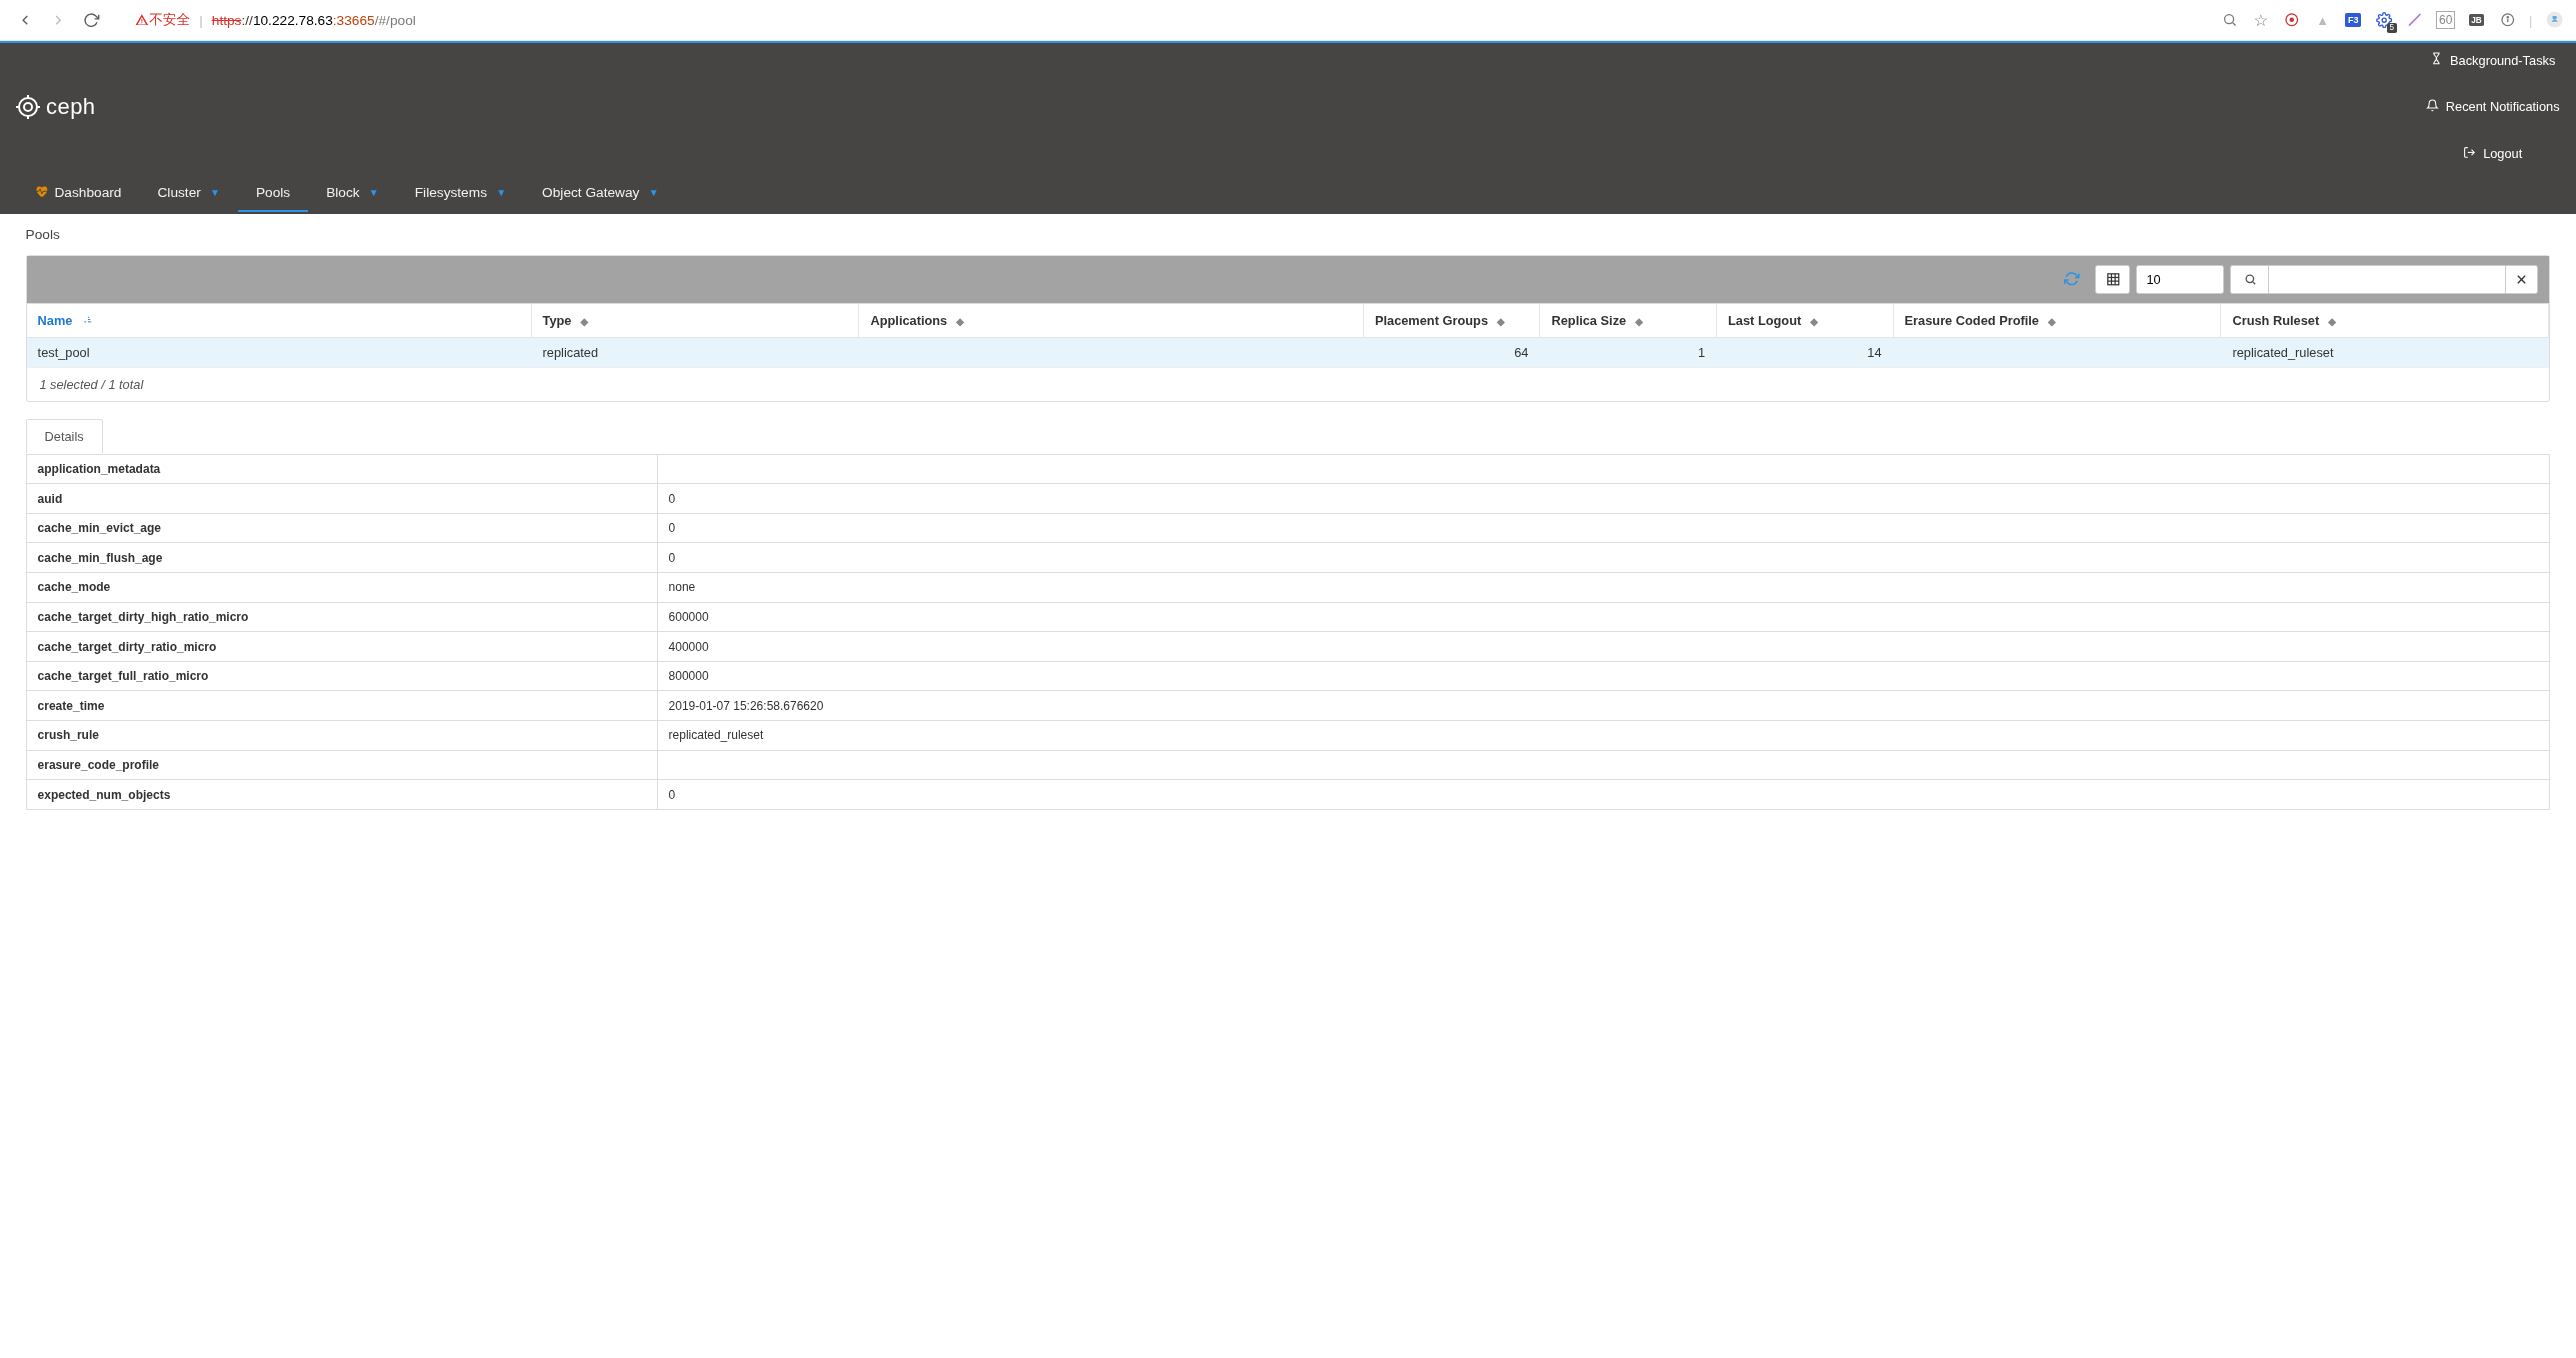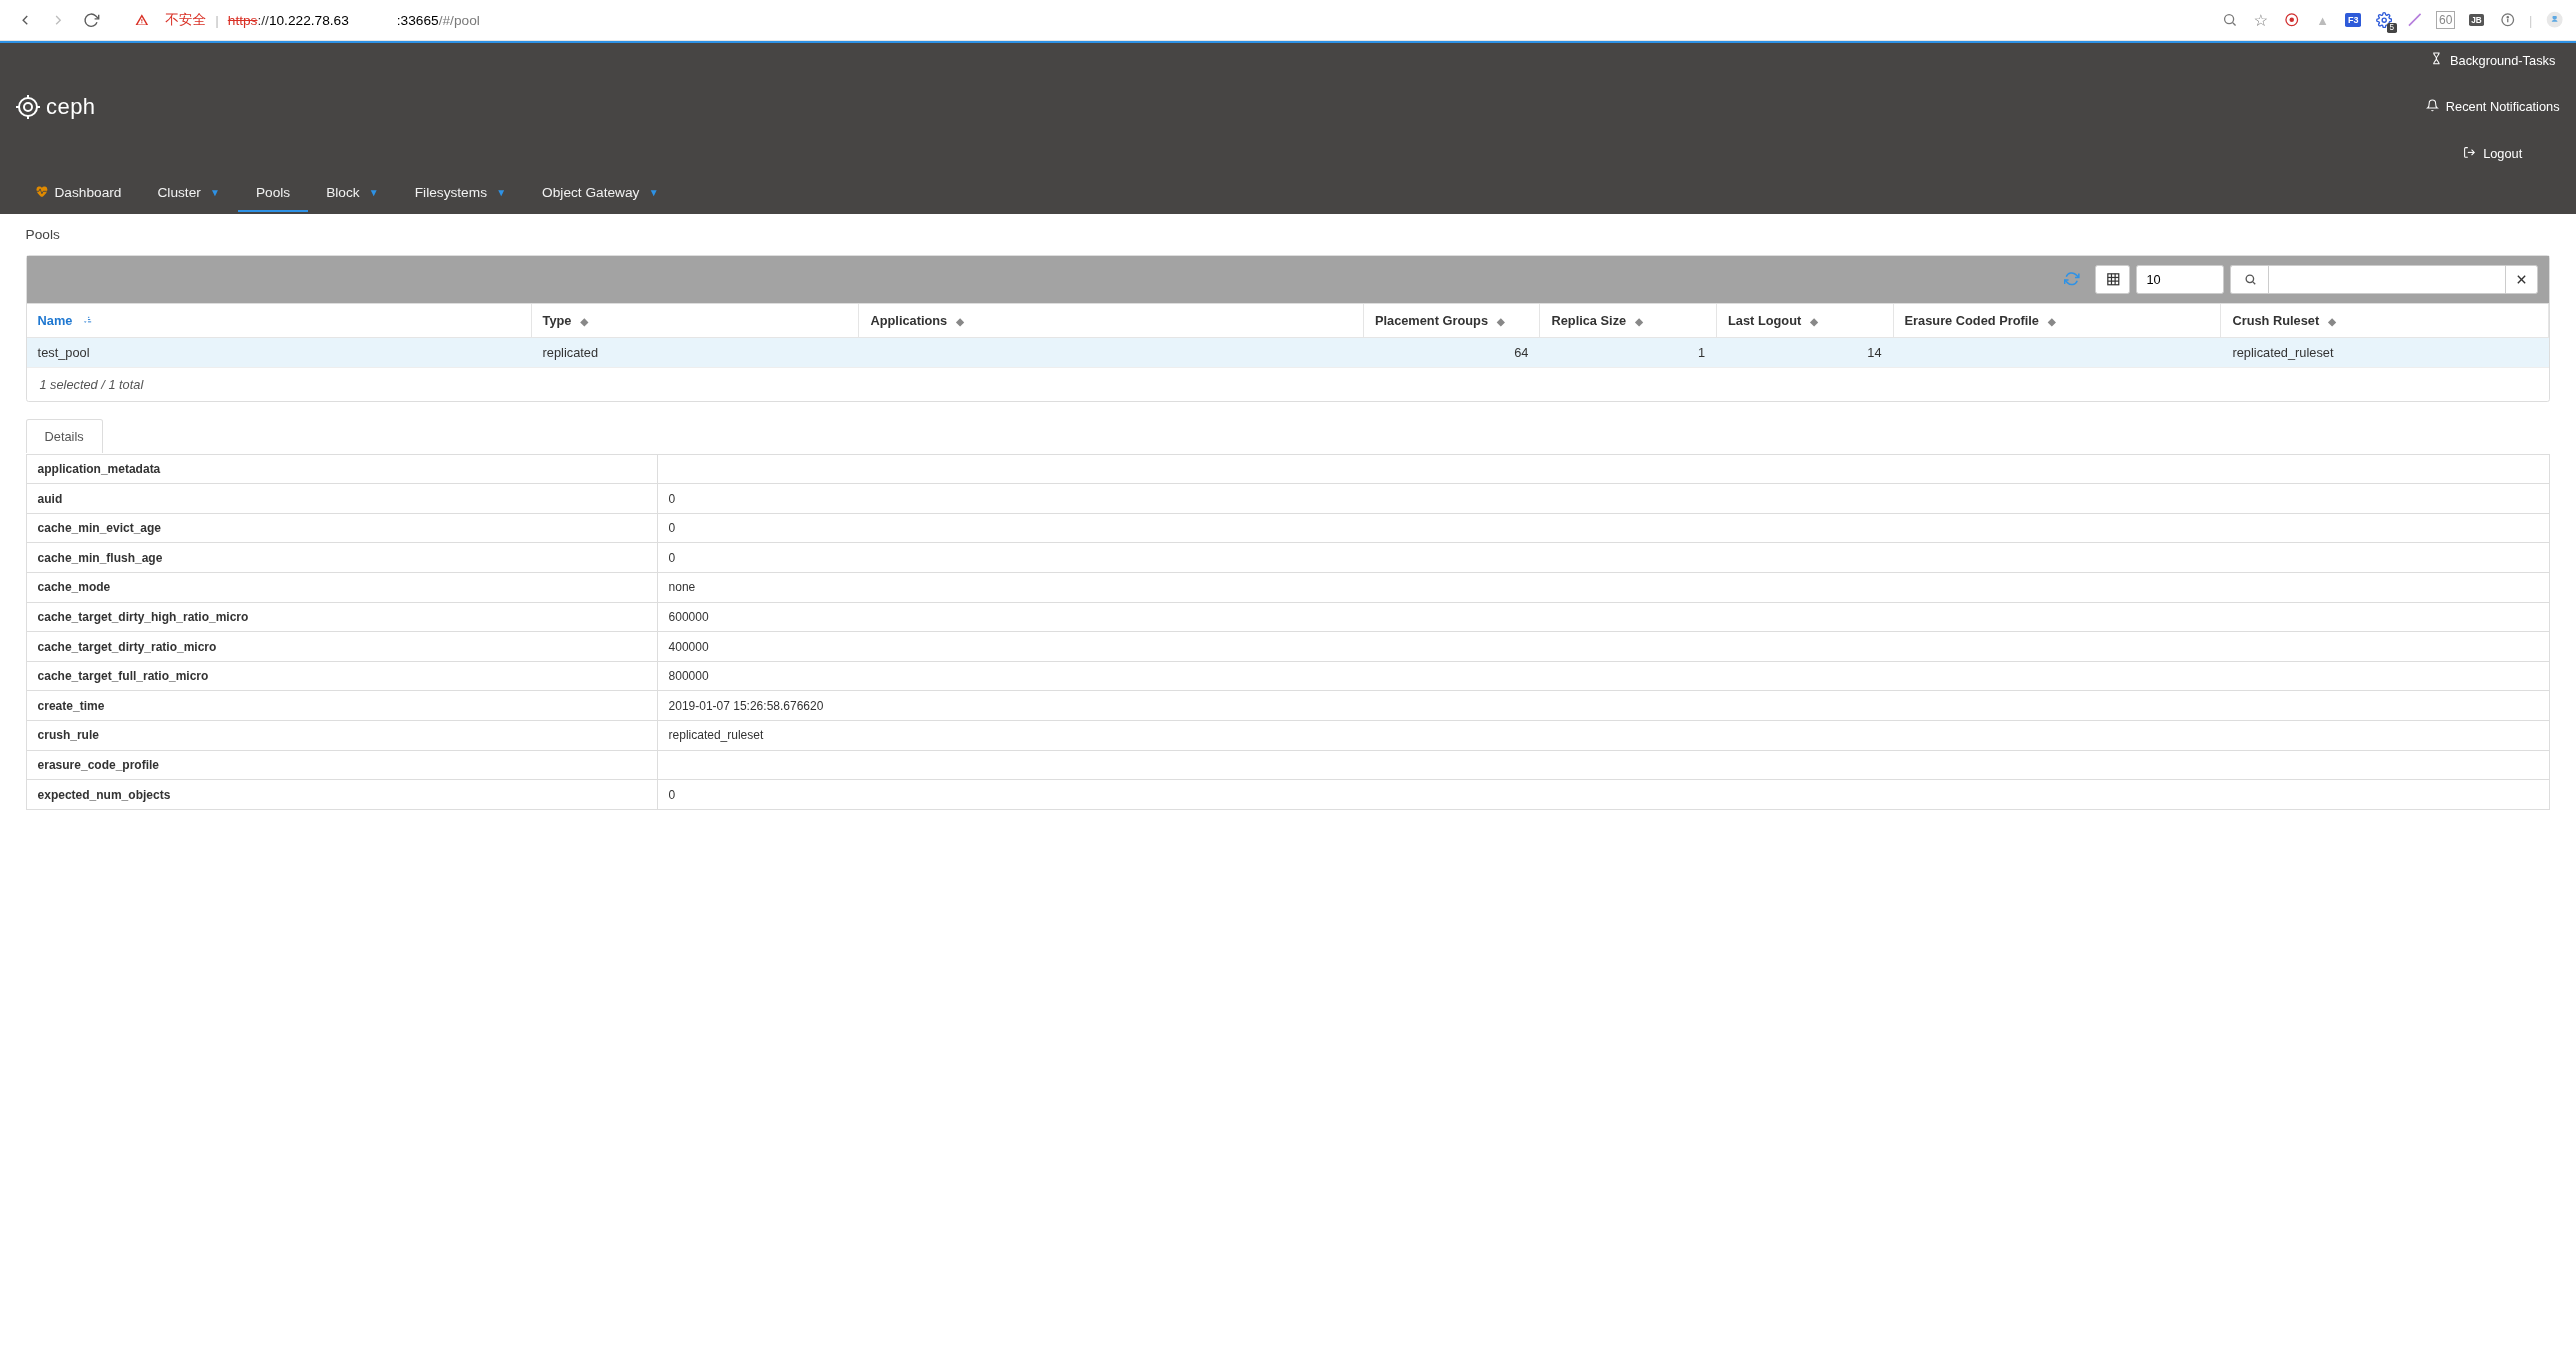--- a/index.html
+++ b/index.html
@@ -3,26 +3,26 @@
   <meta charset="utf-8">
   <style>
     * { box-sizing: border-box; margin: 0; padding: 0; }
     body { font-family: -apple-system, "Helvetica Neue", Arial, sans-serif; font-size: 12.8px; color: #333; background: #fff; }
 
     
     .browser-chrome { display: flex; align-items: center; padding: 7.3px 12.8px; background: #fff; border-bottom: 0.9px solid #e5e5e5; gap: 7.3px; }
     .chrome-btn { width: 25.6px; height: 25.6px; display:flex; align-items:center; justify-content:center; color:#5a5a5a; border:none; background:none; font-size: 16.4px; cursor:pointer; }
     .chrome-btn.disabled { color:#bdbdbd; }
     .address { display:flex; align-items:center; margin-left: 24px; gap:9px; font-size:13.7px; }
-    .addr-warn { color:#d93025; display:flex; align-items:center; gap:16px; }
+    .addr-warn { color:#d93025; display:flex; align-items:center; gap:0; }
     .addr-sep { color:#bbb; }
     .addr-url { color:#000; }
     .addr-url .scheme { color:#d93025; }
     .addr-url .slash { color:#333; }
-    .addr-url .port { color:#000000;margin-left:48px; }
+    .addr-url .port { color:#c2410c; }
     .addr-url .path { color:#7a7a7a; }
     .chrome-right { margin-left:auto; display:flex; align-items:center; gap:12.8px; color:#777; }
     .chrome-icon { width:18px; height:18px; position:relative; display:flex; align-items:center; justify-content:center; }
     .chrome-icon.star { color:#777; font-size:16.4px; }
     .badge5 { position:absolute; bottom:-3.7px; right:-3.7px; background:#444; color:#fff; font-size:8.2px; padding:0 2.7px; border-radius:1.8px; line-height:10px; }
 
     
     .topbar-wrap { border-top: 2.7px solid #2e92e6; }
     .topbar { background:#474544; color:#fff; display:flex; align-items:center; padding: 9px 16.4px 0 16.4px; }
     .logo { display:flex; align-items:center; gap:5.5px; font-size: 22px; font-weight:400; letter-spacing: 0.5px; padding-bottom: 11px;}

